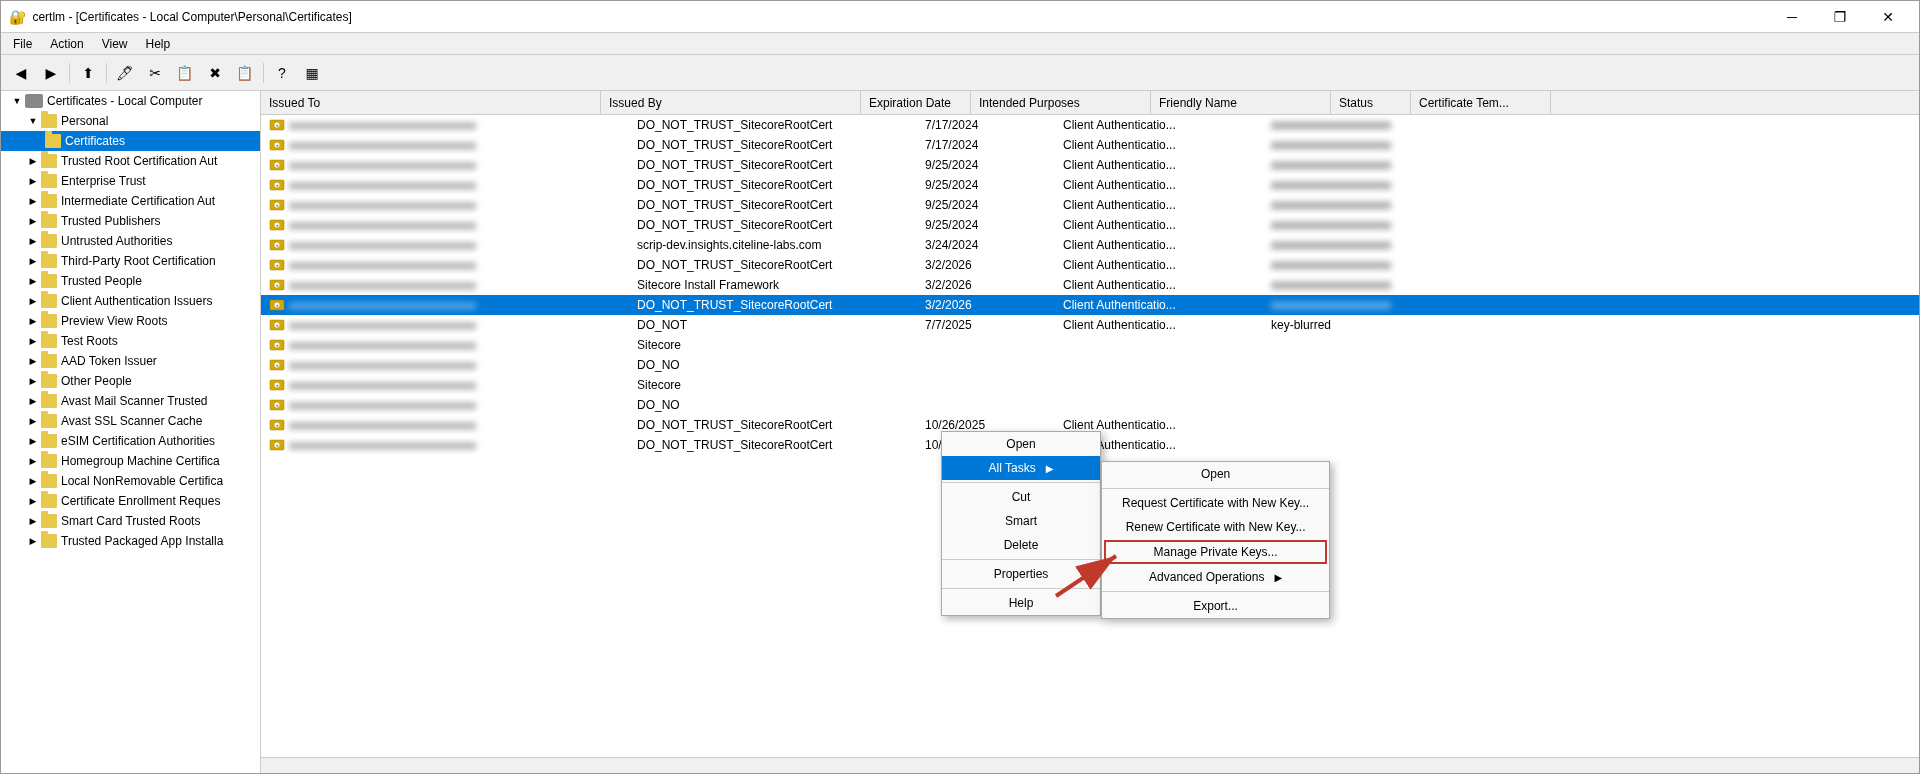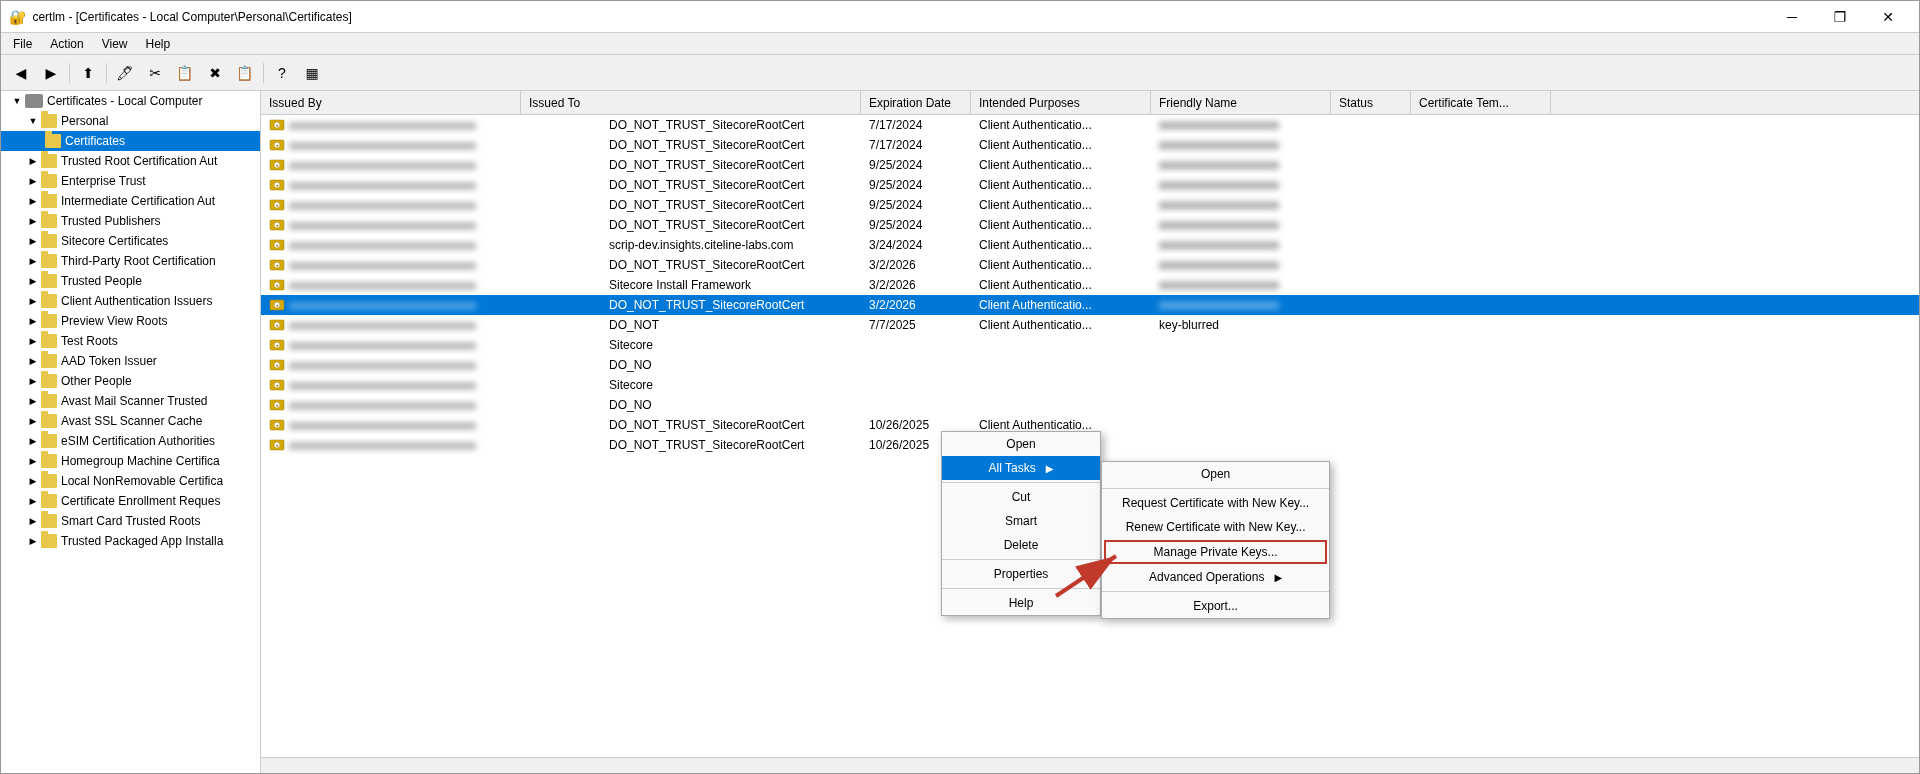--- a/index.html
+++ b/index.html
@@ -193,20 +193,21 @@
       flex: 1;
       overflow-y: auto;
       overflow-x: auto;
     }
     .list-row {
       display: flex;
       align-items: center;
       height: 20px;
       border-bottom: 1px solid transparent;
       cursor: pointer;
+      gap: 28px;
     }
     .list-row.selected { background: #0078d7; color: #fff; }
     .list-cell {
       padding: 0 8px;
       overflow: hidden;
       text-overflow: ellipsis;
       white-space: nowrap;
       font-size: 12px;
       display: flex;
       align-items: center;
@@ -345,21 +346,21 @@
         <span class="tree-label">Intermediate Certification Aut</span>
       </div>
       <div class="tree-item indent2">
         <span class="expander">▶</span>
         <span class="folder-icon"></span>
         <span class="tree-label">Trusted Publishers</span>
       </div>
       <div class="tree-item indent2">
         <span class="expander">▶</span>
         <span class="folder-icon"></span>
-        <span class="tree-label">Sitecore Certificates</span>
+        <span class="tree-label">Untrusted Authorities</span>
       </div>
       <div class="tree-item indent2">
         <span class="expander">▶</span>
         <span class="folder-icon"></span>
         <span class="tree-label">Third-Party Root Certification</span>
       </div>
       <div class="tree-item indent2">
         <span class="expander">▶</span>
         <span class="folder-icon"></span>
         <span class="tree-label">Trusted People</span>
@@ -427,22 +428,22 @@
       <div class="tree-item indent2">
         <span class="expander">▶</span>
         <span class="folder-icon"></span>
         <span class="tree-label">Trusted Packaged App Installa</span>
       </div>
     </div>
 
     <div class="list-pane">
 
       <div class="list-header">
+        <div class="list-col-header col-issued-to">Issued To</div>
         <div class="list-col-header col-issued-by">Issued By</div>
-        <div class="list-col-header col-issued-to">Issued To</div>
         <div class="list-col-header col-expiry">Expiration Date</div>
         <div class="list-col-header col-intended">Intended Purposes</div>
         <div class="list-col-header col-friendly">Friendly Name</div>
         <div class="list-col-header col-status">Status</div>
         <div class="list-col-header col-certtem">Certificate Tem...</div>
       </div>
 
       <div class="list-body" id="list-body">
 
       <div class="list-row">

